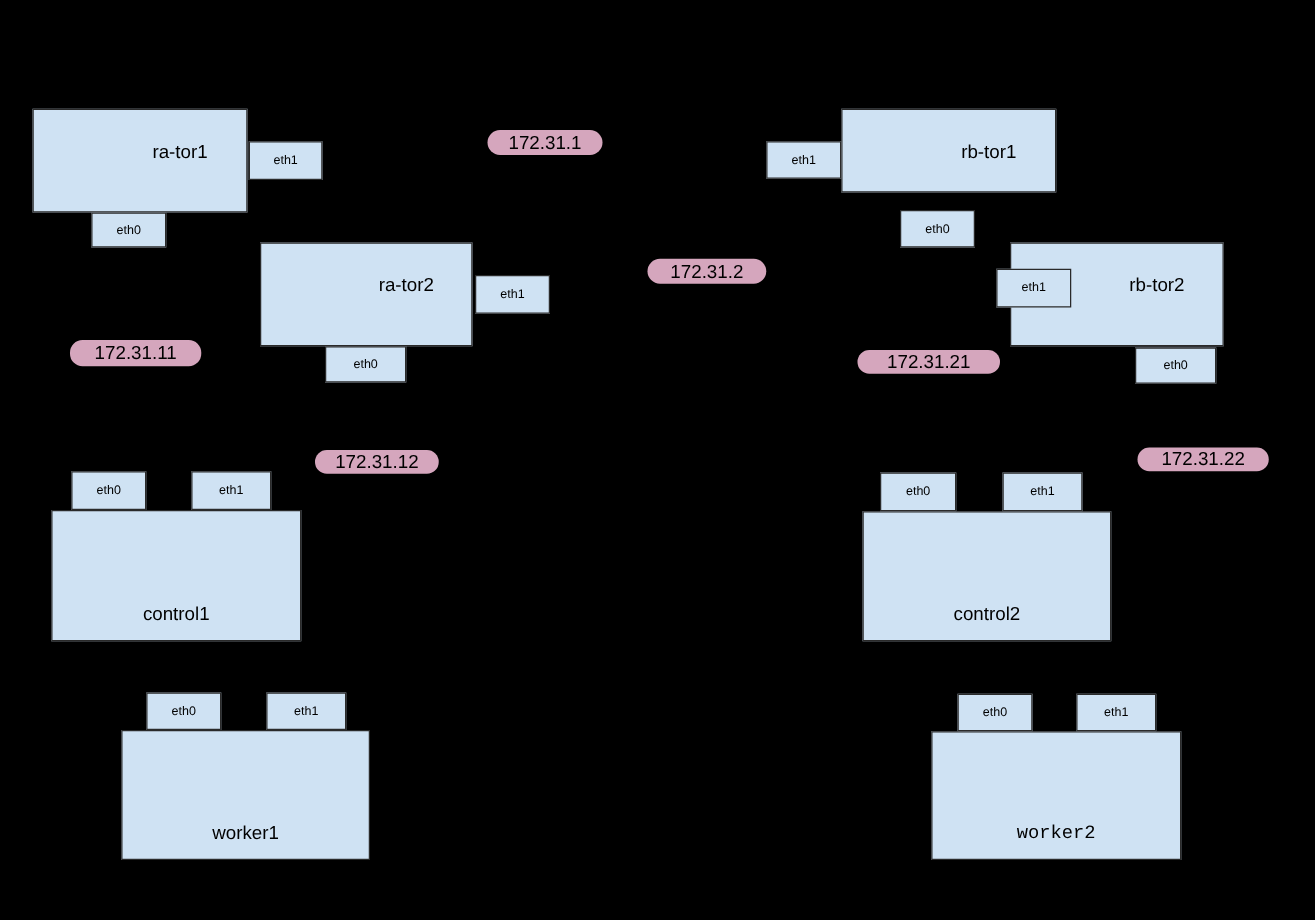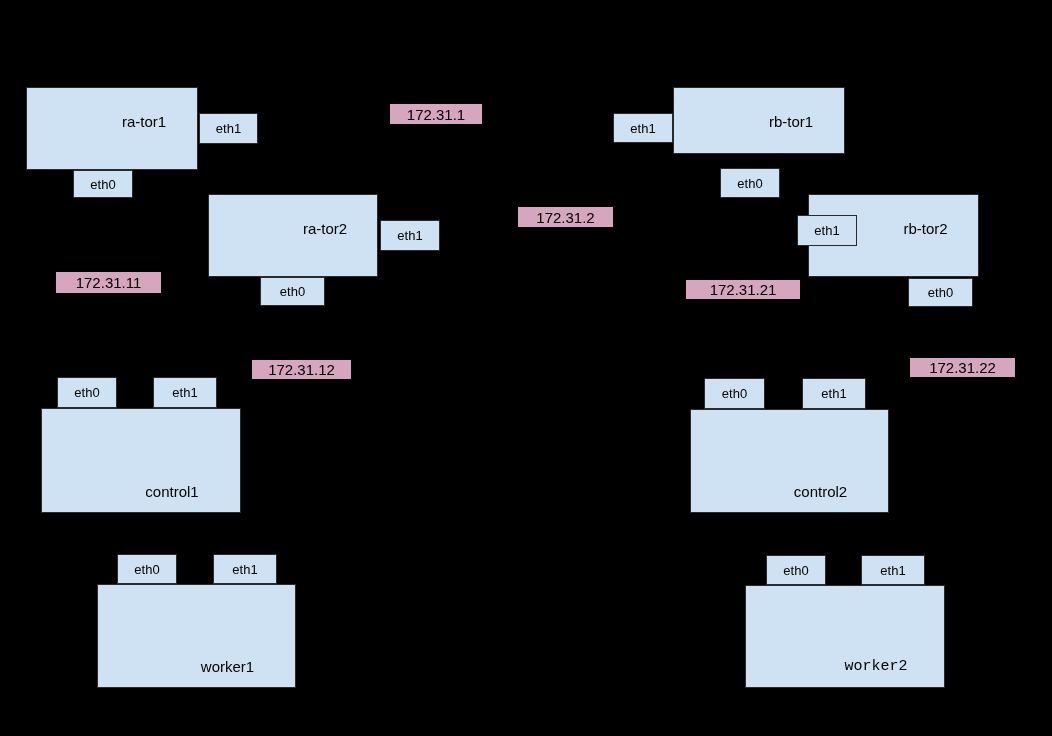--- a/index.html
+++ b/index.html
@@ -11,33 +11,33 @@
   .node{
     position:absolute;box-sizing:border-box;
     background:var(--node-fill,#cfe2f3);
     border:1px solid var(--node-border,#2a2a2a);
   }
   .node .label{
     position:absolute;left:0;width:100%;text-align:center;
     font-size:15px;color:#000;
   }
   .node.tor .label{top:25px;padding-left:32px;}
-  .node.host .label{bottom:12px;padding-left:31px;}
+  .node.host .label{bottom:12px;}
   .iface{
     position:absolute;box-sizing:border-box;
     background:var(--node-fill,#cfe2f3);
     border:1px solid var(--node-border,#2a2a2a);
     display:flex;align-items:center;justify-content:center;
-    font-size:13px;color:#000;
+    font-size:10px;color:#000;
   }
   .ip{
     position:absolute;box-sizing:border-box;
     background:var(--ip-fill,#d5a6bd);
     display:flex;align-items:center;justify-content:center;
-    font-size:15px;color:#000;
+    font-size:15px;color:#000;border-radius:10px;
   }
 
   
   #ra-tor1{left:26px;top:87px;width:172px;height:83px;}
   #ra-tor1-eth1{left:199px;top:113px;width:59px;height:31px;}
   #ra-tor1-eth0{left:73px;top:170px;width:60px;height:28px;}
 
   #ra-tor2{left:208px;top:194px;width:170px;height:83px;}
   #ra-tor2-eth1{left:380px;top:220px;width:60px;height:31px;}
   #ra-tor2-eth0{left:260px;top:277px;width:65px;height:29px;}

